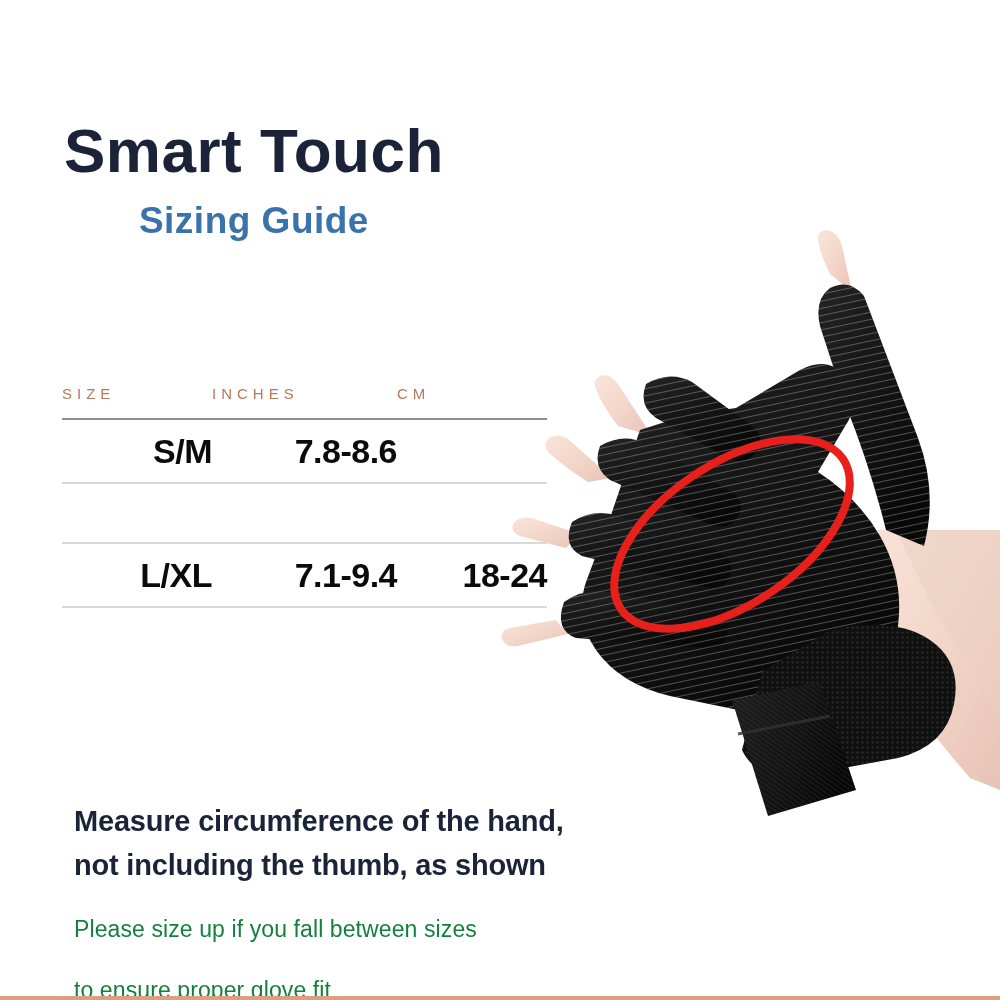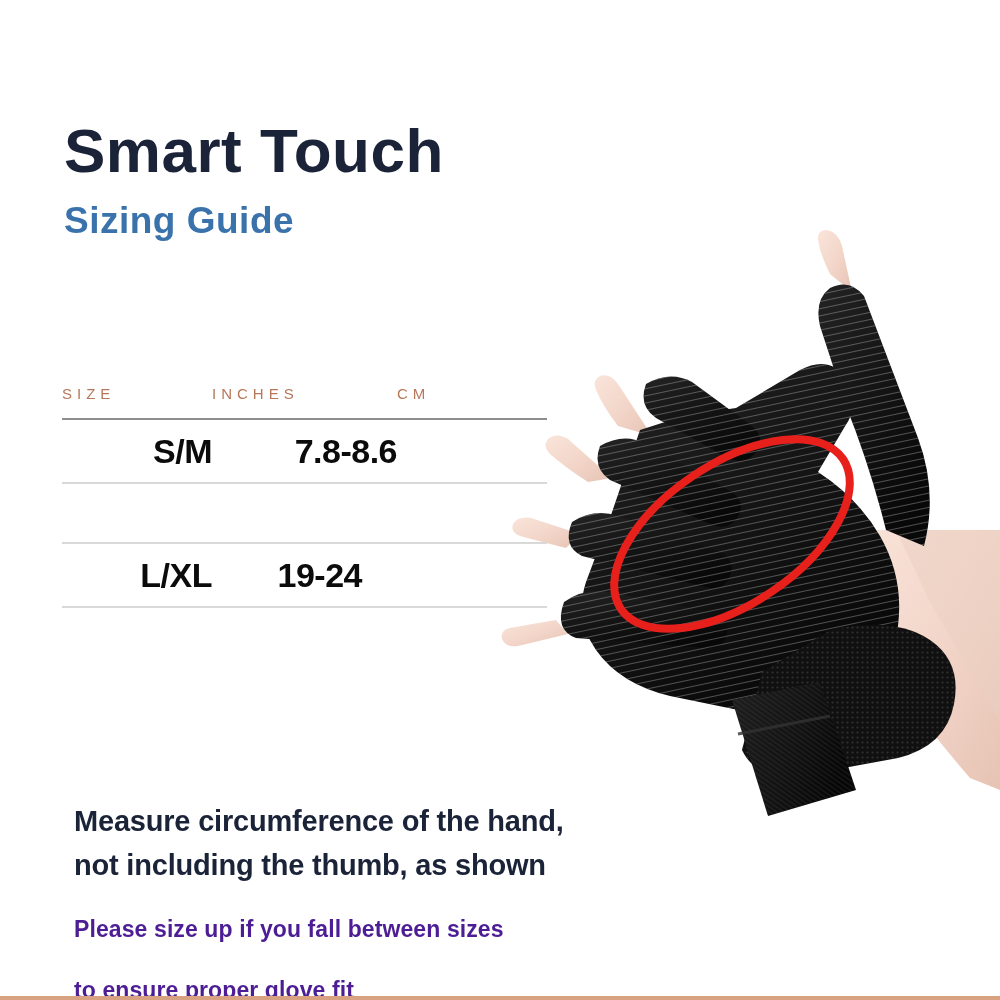--- a/index.html
+++ b/index.html
@@ -40,20 +40,21 @@
     white-space: nowrap;
   }
   .subtitle {
     margin-top: 16px;
     font-size: 37px;
     font-weight: 700;
     color: #3a72ab;
     letter-spacing: 0.5px;
     line-height: 1.1;
     white-space: nowrap;
+    text-align: center;
   }
 
   
   .size-table {
     position: absolute;
     left: 62px;
     top: 385px;
     width: 485px;
     z-index: 5;
   }
@@ -100,22 +101,22 @@
     font-size: 29px;
     font-weight: 700;
     color: #1a2338;
     line-height: 1.5;
     letter-spacing: -0.2px;
     white-space: nowrap;
   }
   .note-light {
     margin-top: 24px;
     font-size: 23px;
-    font-weight: 700;
-    color: #4c1d95;
+    font-weight: 400;
+    color: #15803d;
     line-height: 1.6;
     letter-spacing: 0.1px;
     white-space: nowrap;
   }
 
   
   .photo {
     position: absolute;
     left: 500px;
     top: 230px;
@@ -263,21 +264,22 @@
     </div>
 
     <div class="rule-light"></div>
 
     <div class="spacer-row"></div>
 
     <div class="rule-light"></div>
 
     <div class="trow">
       <div class="td col-size">L/XL</div>
-      <div class="td col-cm">19-24</div>
+      <div class="td col-inch">7.1-9.4</div>
+      <div class="td col-cm">18-24</div>
     </div>
 
     <div class="rule-light"></div>
   </div>
 
   <div class="note-block">
     <div class="note-strong">Measure circumference of the hand,</div>
     <div class="note-strong">not including the thumb, as shown</div>
     <div class="note-light">Please size up if you fall between sizes</div>
     <div class="note-light" style="">to ensure proper glove fit</div>

